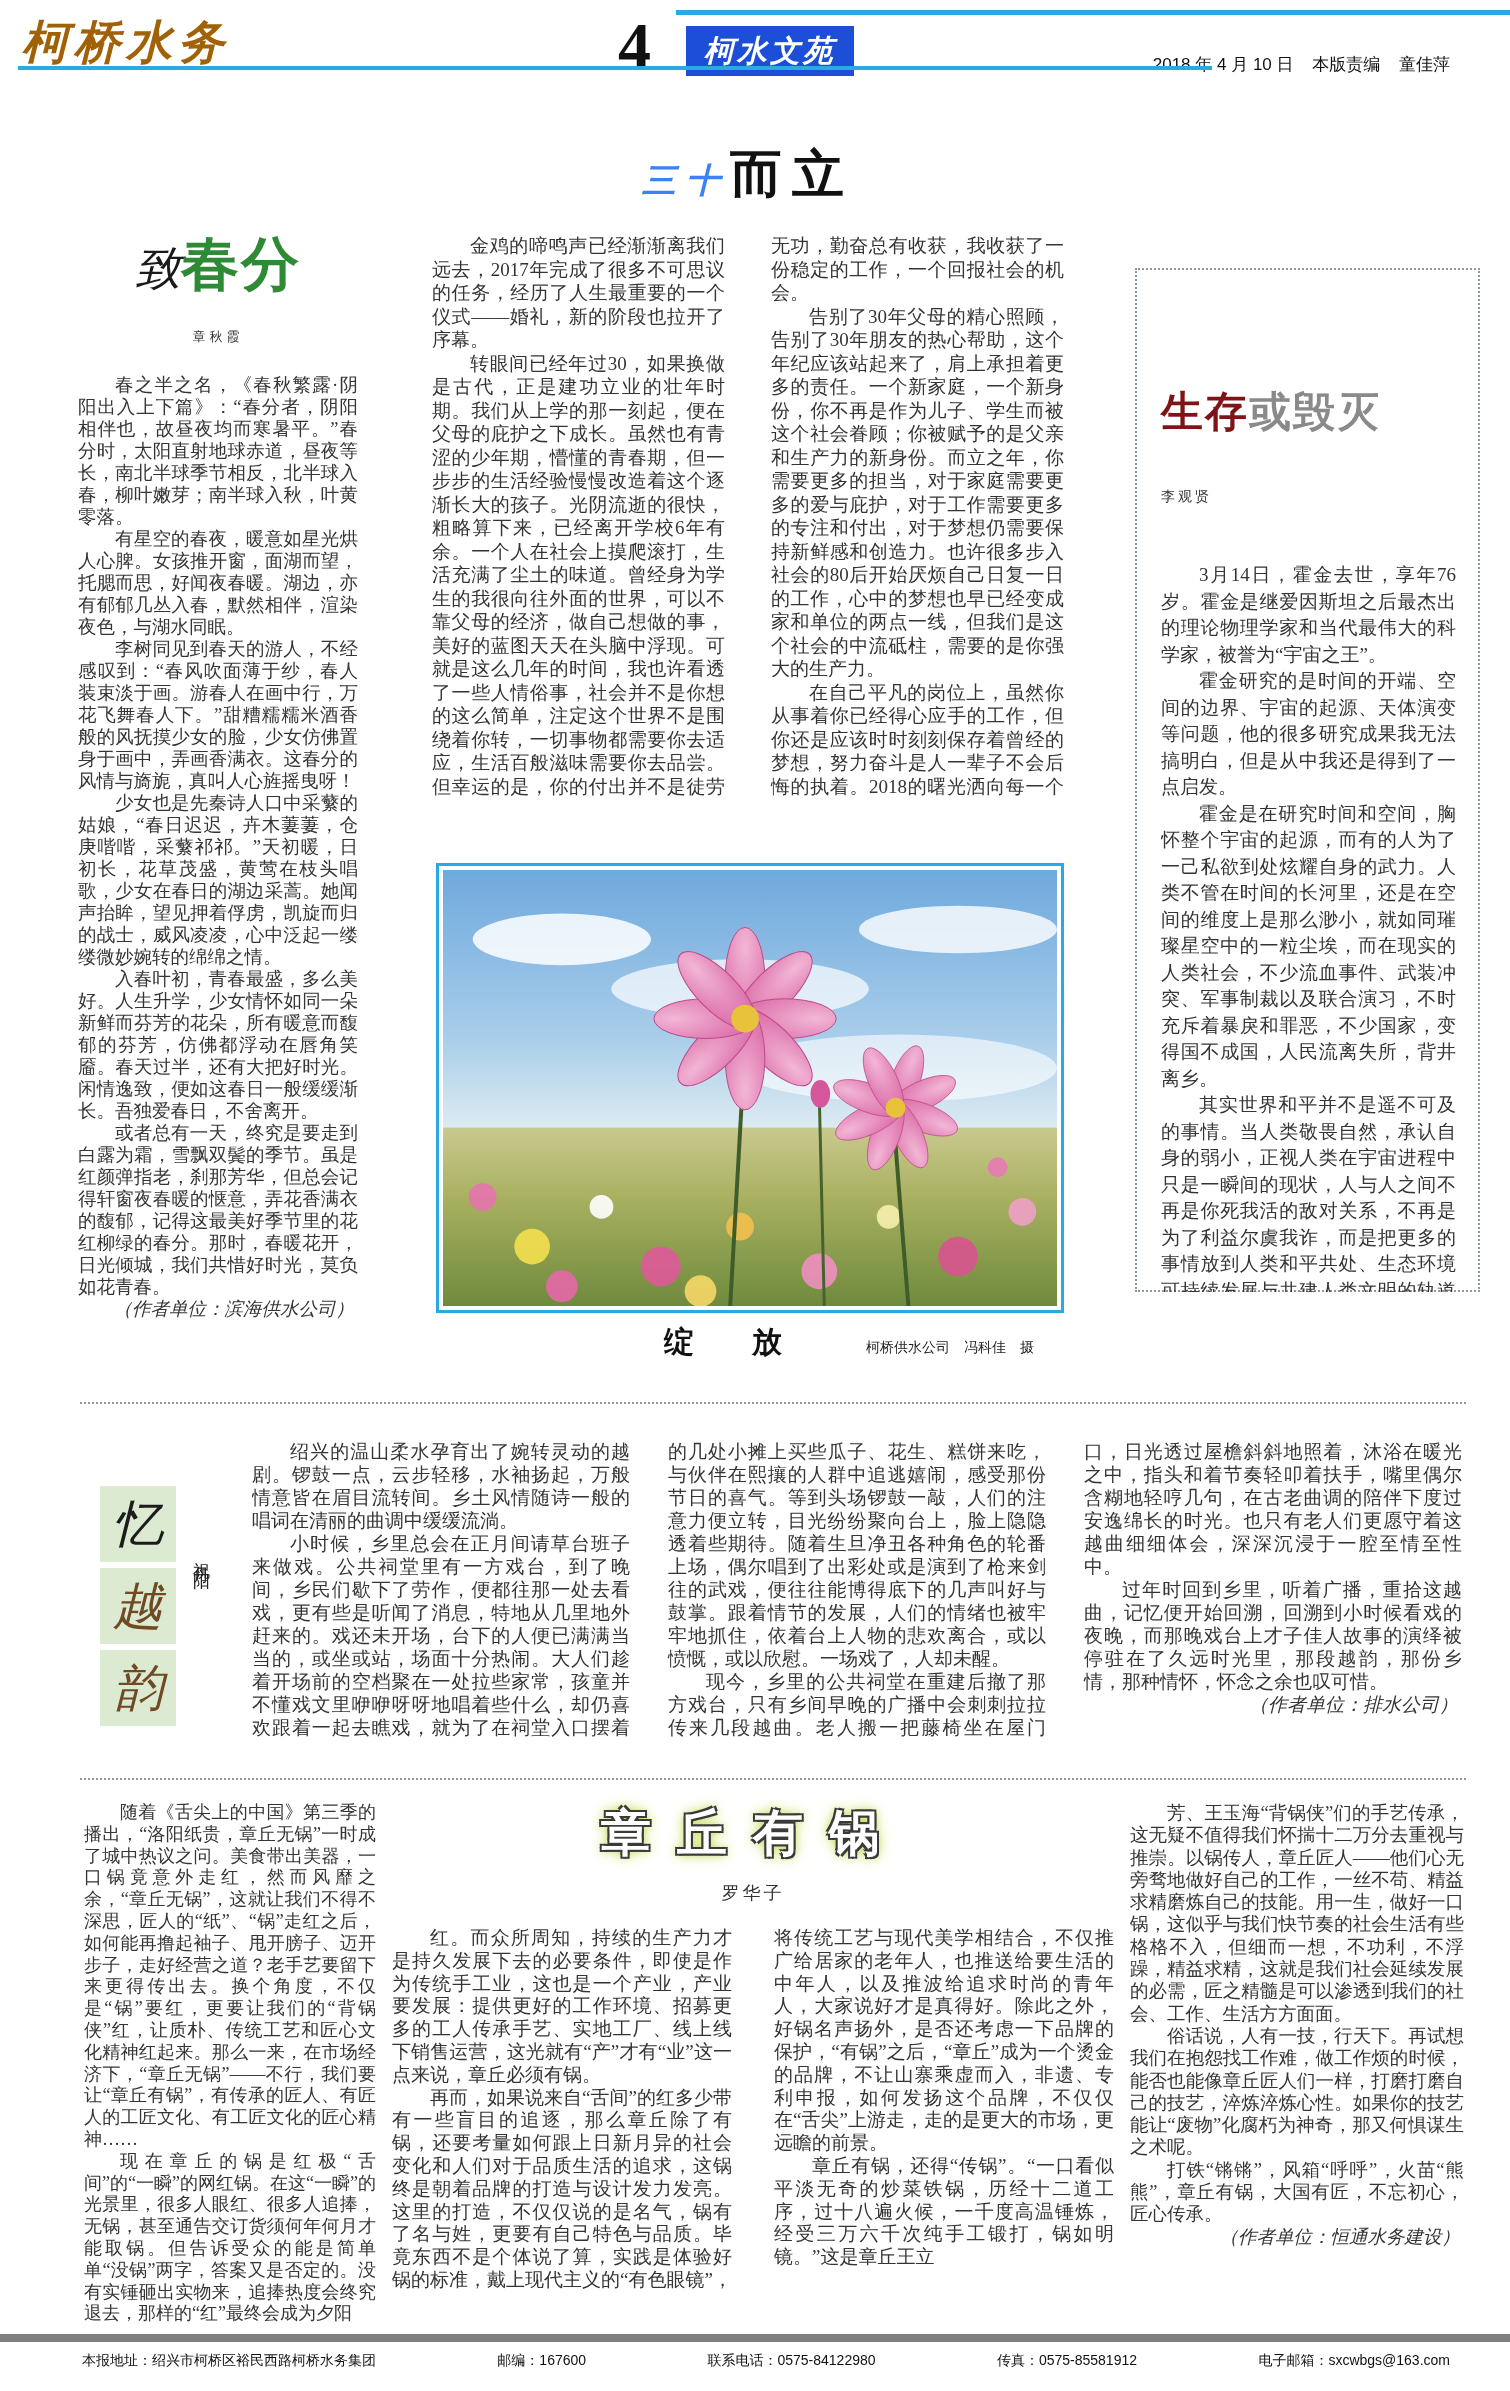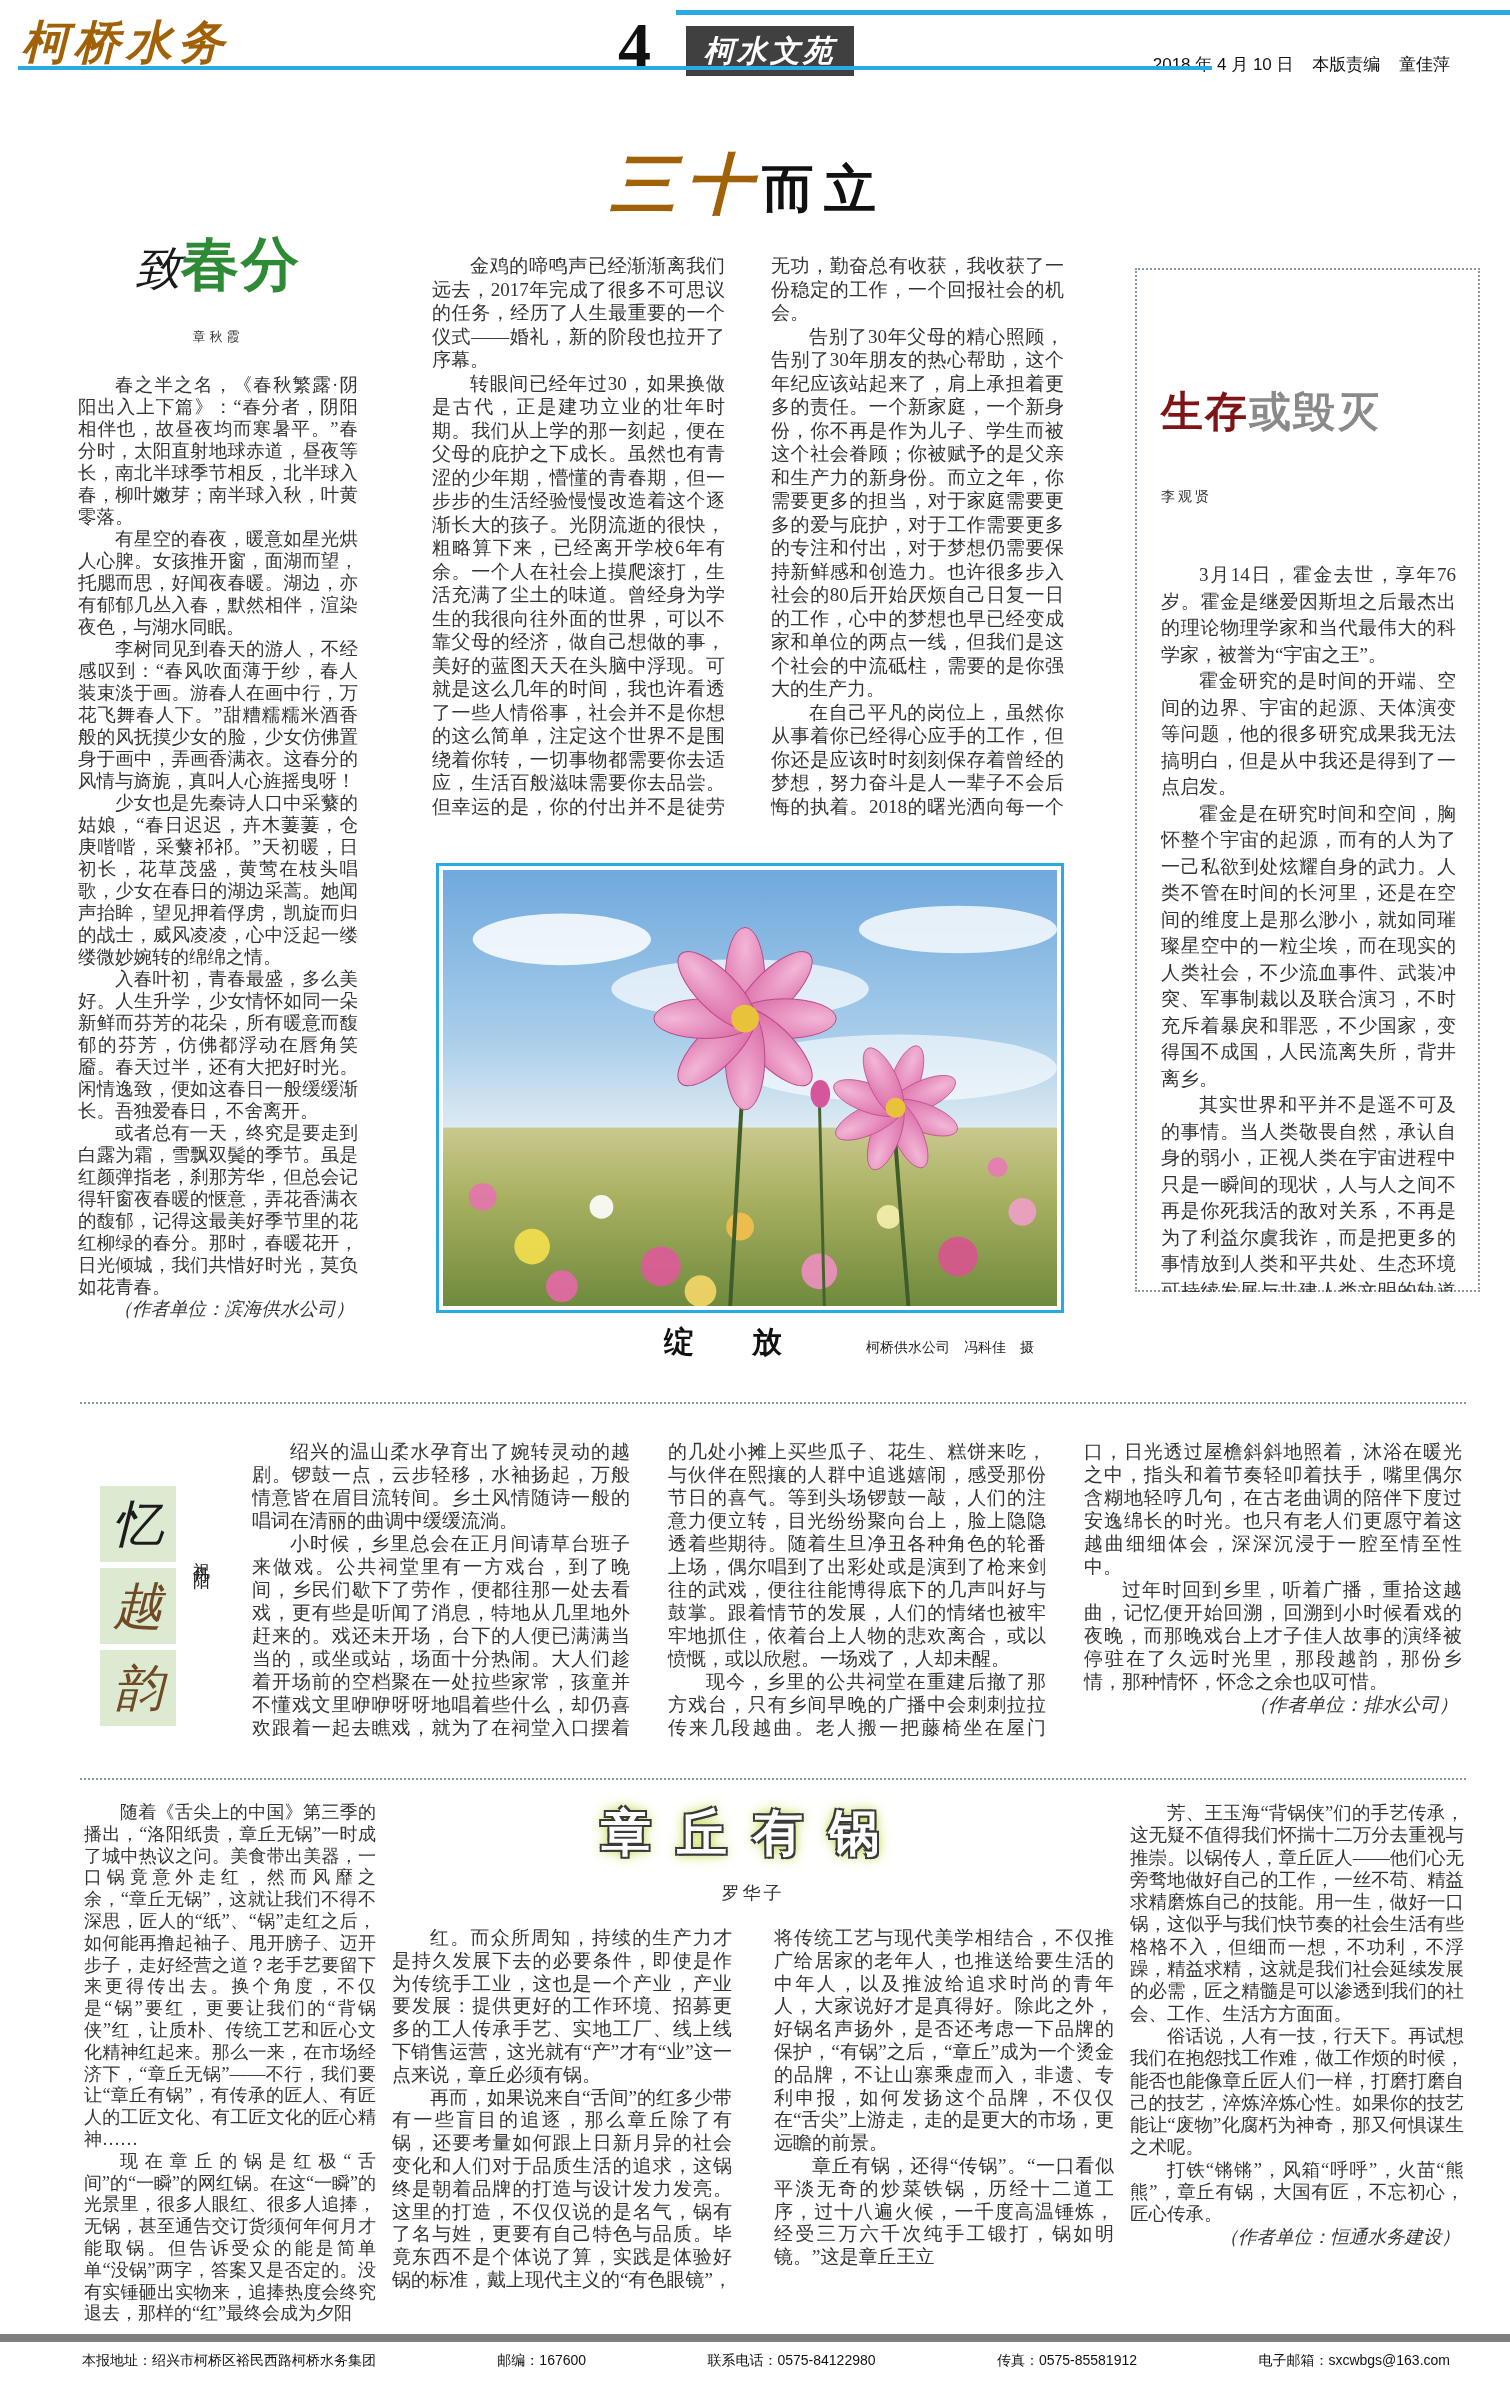--- a/index.html
+++ b/index.html
@@ -4,42 +4,42 @@
 <style>
   * { margin:0; padding:0; box-sizing:border-box; }
   html,body { background:#ffffff; }
   body { width:1510px; height:2391px; position:relative; font-family:"Liberation Serif","DejaVu Serif",serif; color:#343434; }
   .abs { position:absolute; }
 
   
   .masthead { left:22px; top:12px; font-size:46px; font-weight:bold; font-style:italic; color:#a16207; letter-spacing:6px; font-family:"DejaVu Serif",serif; }
   .top-rule { left:676px; top:10px; width:834px; height:5px; background:#29aae2; }
   .page-num { left:618px; top:8px; font-size:66px; font-weight:bold; color:#111; font-family:"Liberation Serif",serif; }
-  .section-box { left:686px; top:26px; width:168px; height:50px; background:#404040; display:flex; align-items:center; justify-content:center; }
+  .section-box { left:686px; top:26px; width:168px; height:50px; background:#1d4ed8; display:flex; align-items:center; justify-content:center; }
   .section-box span { color:#fff; font-size:30px; font-weight:bold; font-style:italic; letter-spacing:3px; }
   .date-line { left:1030px; top:53px; width:420px; text-align:right; font-size:17px; color:#111; font-family:"Liberation Sans",sans-serif; }
   .date-line span { margin-left:14px; }
   .bottom-rule { left:18px; top:66px; width:1194px; height:4px; background:#29aae2; }
 
   
   .body-text p { text-indent:2em; text-align:justify; }
   .attr { text-align:right !important; text-indent:0 !important; padding-right:4px; font-family:"DejaVu Serif",serif; font-style:italic; }
 
   
   .a1 { left:78px; top:218px; width:280px; }
   .a1-title { text-align:center;margin-top:8px; }
   .a1-title .t-script { font-size:46px; font-style:italic; color:#1a1a1a; font-family:"DejaVu Serif",serif; }
   .a1-title .t-green { font-size:58px; font-weight:bold; color:#2f8a36; letter-spacing:2px; }
   .a1-author { text-align:center; font-size:13px; margin-top:24px; letter-spacing:4px; }
   .a1-body { margin-top:28px; height:950px; overflow:hidden; font-size:18.5px; line-height:22px; }
 
   
   .a2 { left:432px; top:140px; width:632px; }
   .a2-title { text-align:center; }
-  .a2-title .t-orange { font-size:66px; font-style:italic; font-weight:bold; color:#a16207; font-family:"DejaVu Serif",serif; letter-spacing:10px; }
+  .a2-title .t-orange { font-size:34px; font-style:italic; font-weight:bold; color:#3b82f6; font-family:"DejaVu Serif",serif; letter-spacing:10px; }
   .a2-title .t-black { font-size:52px; font-weight:bold; color:#111; letter-spacing:10px; }
   .a2-author { text-align:center; font-size:18px; margin-top:12px; letter-spacing:3px; }
   .a2-body { margin-top:24px; height:580px; overflow:hidden; column-count:2; column-gap:46px; font-size:19px; line-height:23.5px; }
 
   
   .photo-frame { left:436px; top:863px; width:628px; height:450px; border:3px solid #29aae2; background:#fff; padding:4px; }
   .photo-frame svg { width:100%; height:100%; display:block; }
   .caption-row { left:436px; top:1322px; width:700px; display:flex; align-items:baseline; }
   .caption { margin-left:228px; font-size:30px; font-weight:bold; letter-spacing:14px; color:#111; font-family:"Liberation Sans",sans-serif; }
   .credit { margin-left:70px; font-size:14px; color:#222; }

